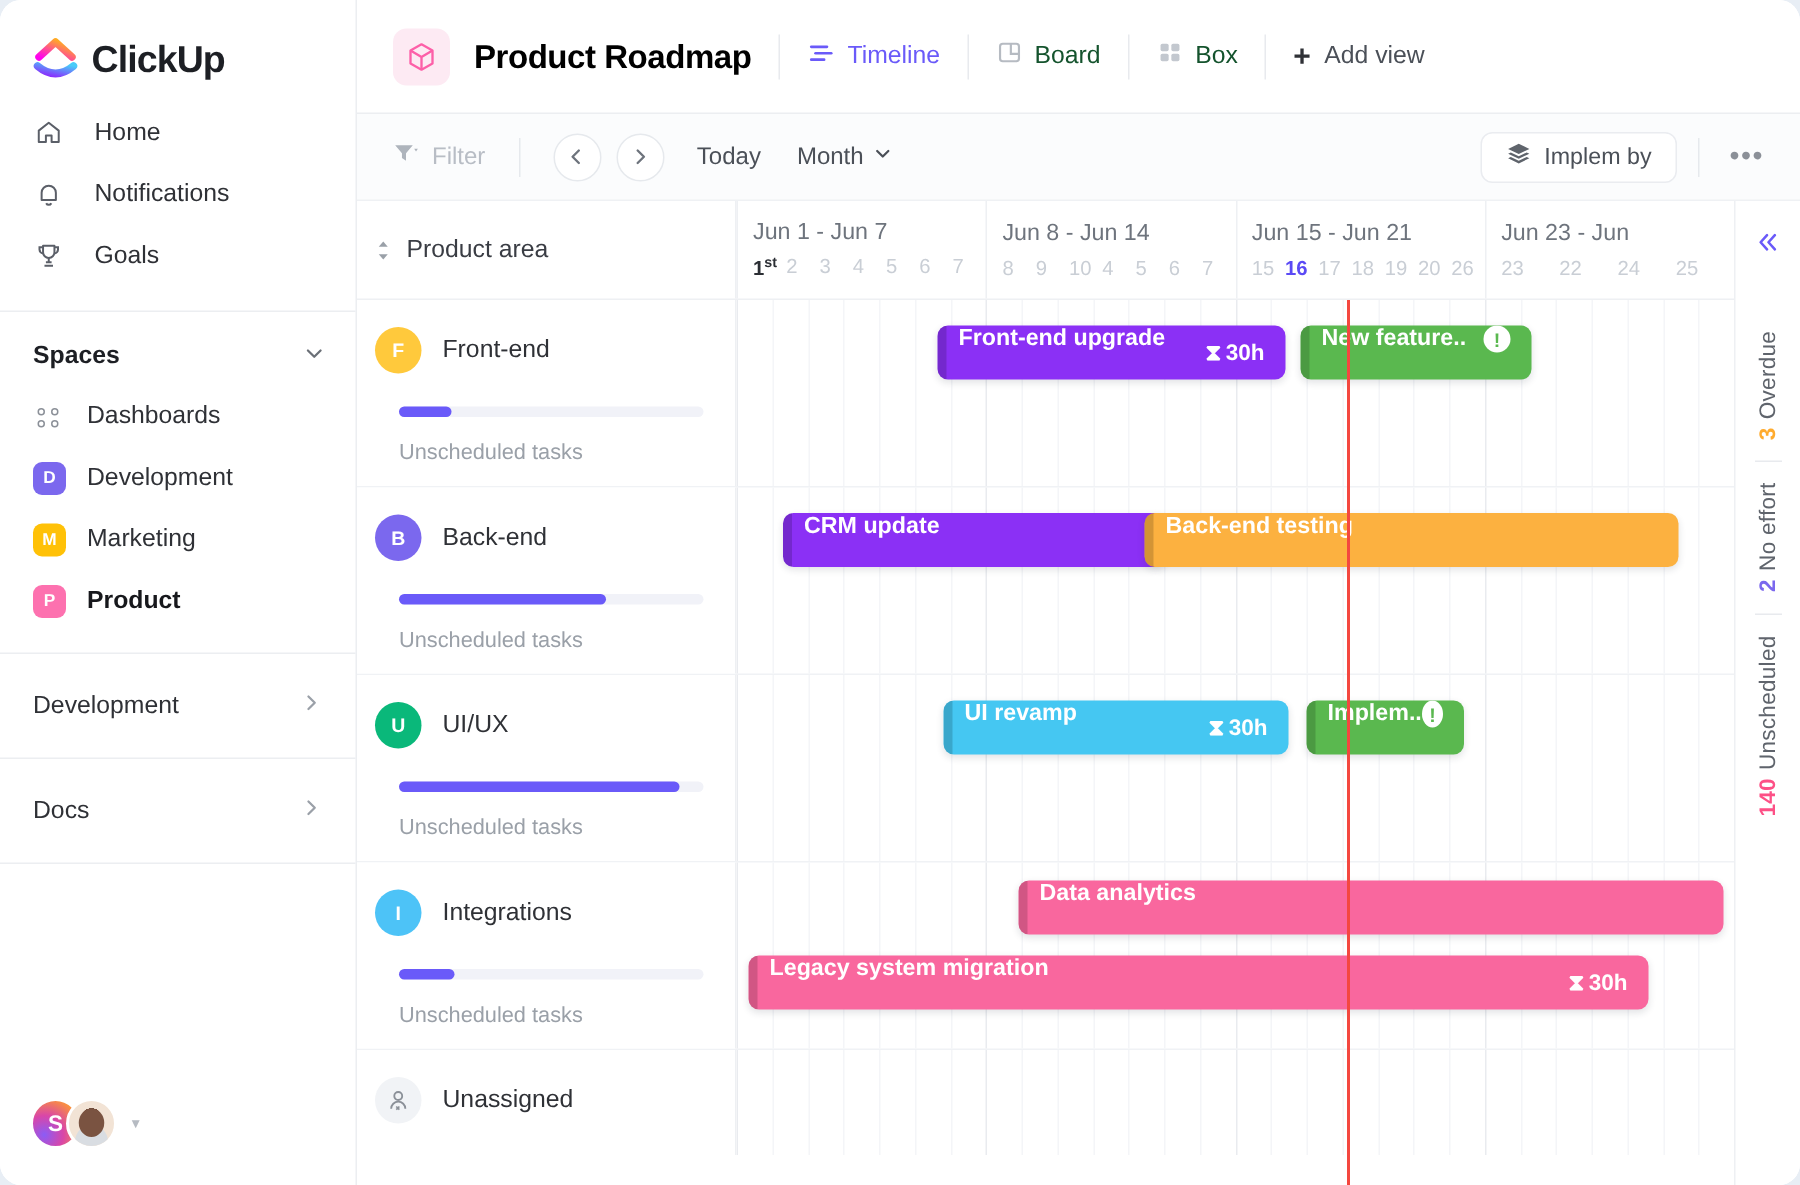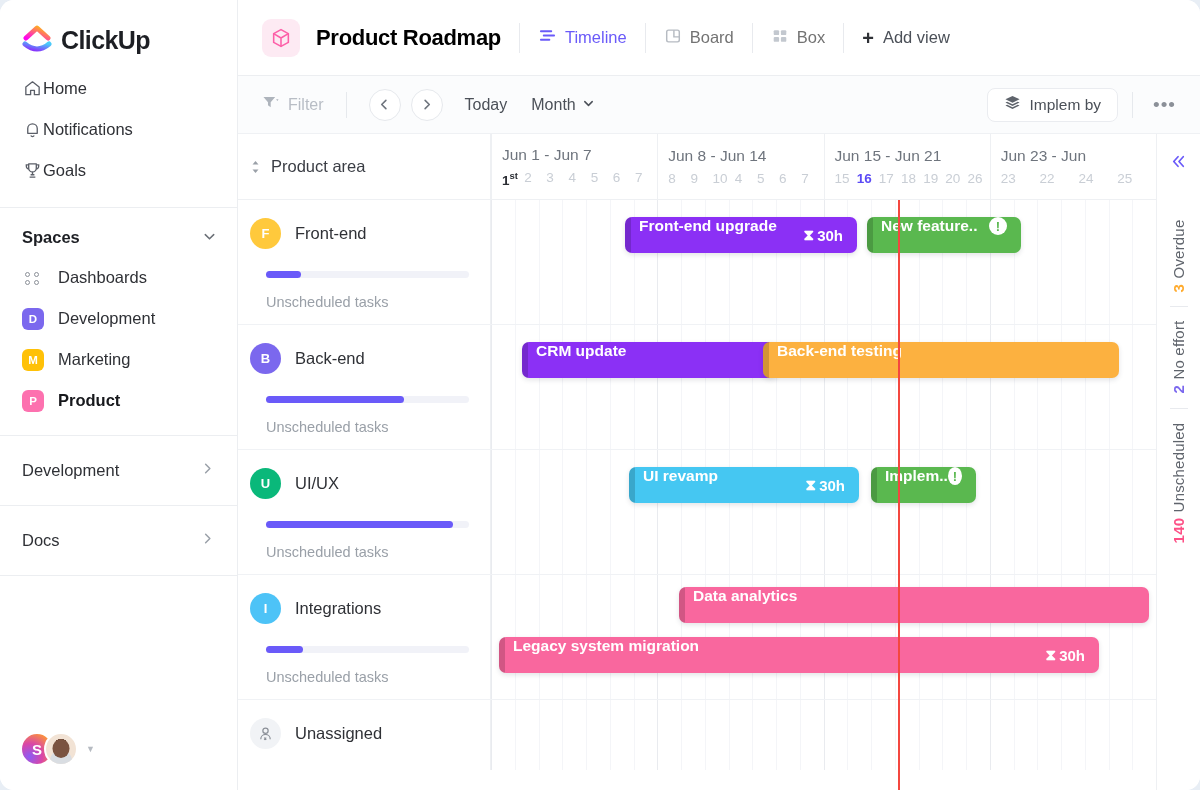--- a/index.html
+++ b/index.html
@@ -32,21 +32,21 @@
     padding: 22px 0 0 22px;
     height: 58px;
   }
   .logo-mark { width: 30px; height: 30px; position: relative; }
   .logo-text {
     font-size: 25px; font-weight: bold; color: #1d1f24;
     letter-spacing: -0.6px;
   }
   .nav { padding: 10px 0 0 0; }
   .nav-item {
-    display: flex; align-items: center; gap: 0;
+    display: flex; align-items: center; gap: 20px;
     height: 41px; padding-left: 22px;
     color: #2f3136; font-size: 16.5px;
     cursor: pointer;
   }
   .nav-icon { width: 21px; height: 21px; display:flex; align-items:center; justify-content:center; color:#5b5f68;}
   .sep { height: 1px; background: #eceef1; margin: 16px 0 0 0; }
 
   .spaces-head {
     display: flex; align-items: flex-end; justify-content: space-between;
     padding: 20px 20px 10px 22px;
@@ -122,21 +122,21 @@
   }
   .doc-icon {
     width: 38px; height: 38px; border-radius: 9px; background: #fdeaf3;
     display: flex; align-items: center; justify-content: center;
     margin-right: 16px;
   }
   .doc-title { font-size: 22px; font-weight: bold; color: #000000; letter-spacing: -0.3px;}
   .vdiv { width: 1px; height: 30px; background: #e8eaee; margin: 0 18px; }
   .view-tab {
     display: flex; align-items: center; gap: 8px;
-    font-size: 16.5px; color: #737373; cursor: pointer;
+    font-size: 16.5px; color: #14532d; cursor: pointer;
   }
   .view-tab.active { color: #6a5af9; }
   .add-view { display:flex; align-items:center; gap:9px; font-size:16.5px; color:#4b5058; cursor:pointer; }
   .plus { font-size: 20px; font-weight: bold; color: #2f3136; line-height: 1; }
 
   .toolbar {
     height: 58px; background: #fbfcfd; border-bottom: 1px solid #eff1f4;
     display: flex; align-items: center; padding: 0 18px 0 24px;
     flex: 0 0 58px;
   }

